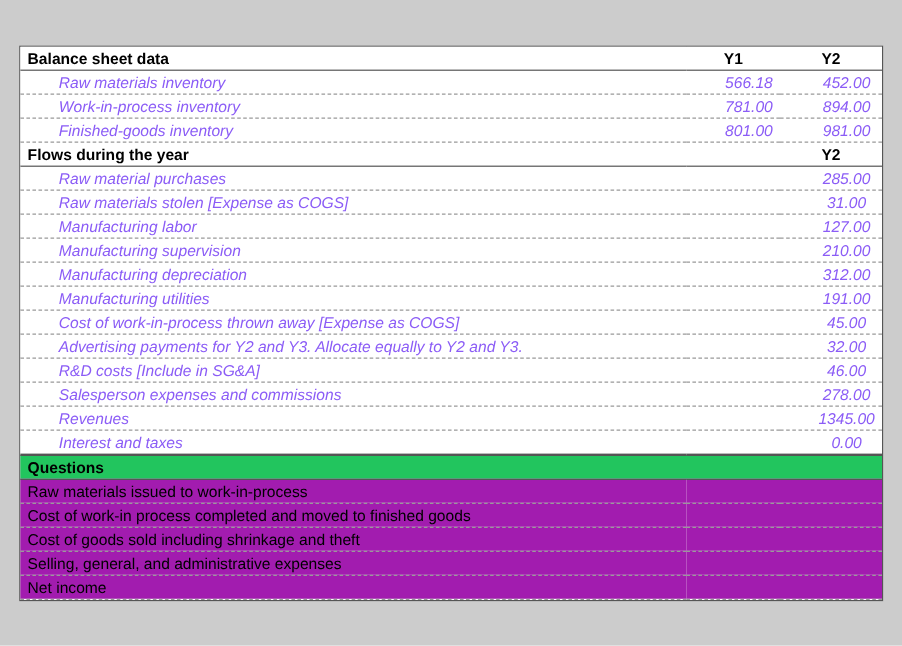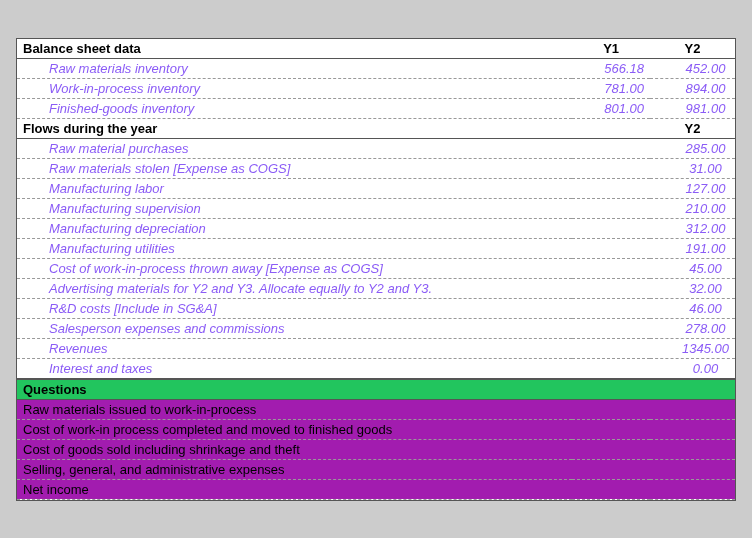--- a/index.html
+++ b/index.html
@@ -124,21 +124,21 @@
       <td>Manufacturing utilities</td>
       <td class="col-y1"></td>
       <td class="col-y2">191.00</td>
     </tr>
     <tr class="data-row">
       <td>Cost of work-in-process thrown away [Expense as COGS]</td>
       <td class="col-y1"></td>
       <td class="col-y2">45.00</td>
     </tr>
     <tr class="data-row">
-      <td>Advertising materials for Y2 and Y3. Allocate equally to Y2 and Y3.</td>
+      <td>Advertising payments for Y2 and Y3. Allocate equally to Y2 and Y3.</td>
       <td class="col-y1"></td>
       <td class="col-y2">32.00</td>
     </tr>
     <tr class="data-row">
       <td>R&amp;D costs [Include in SG&amp;A]</td>
       <td class="col-y1"></td>
       <td class="col-y2">46.00</td>
     </tr>
     <tr class="data-row">
       <td>Salesperson expenses and commissions</td>

